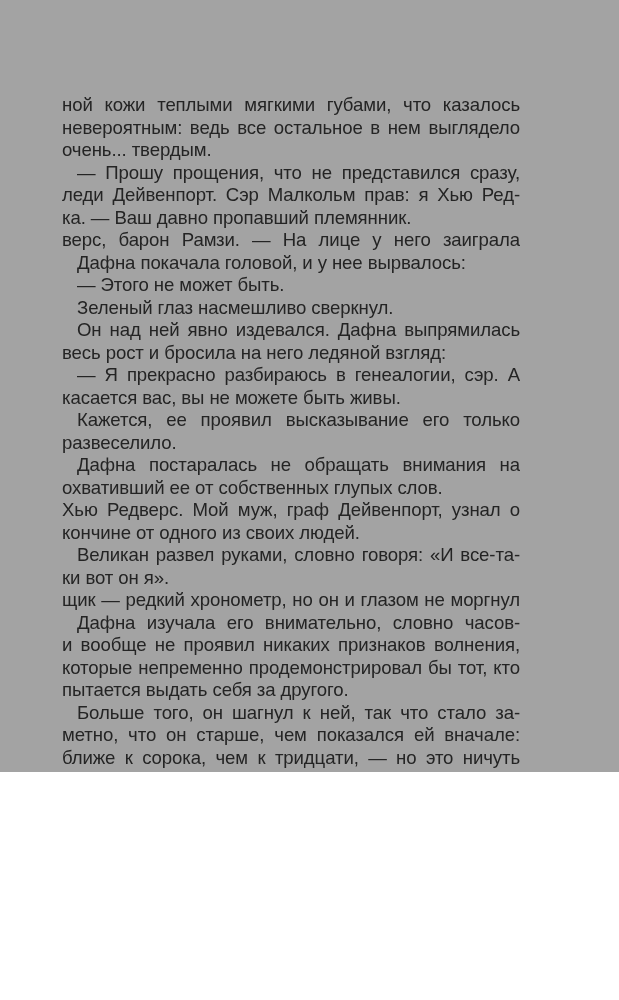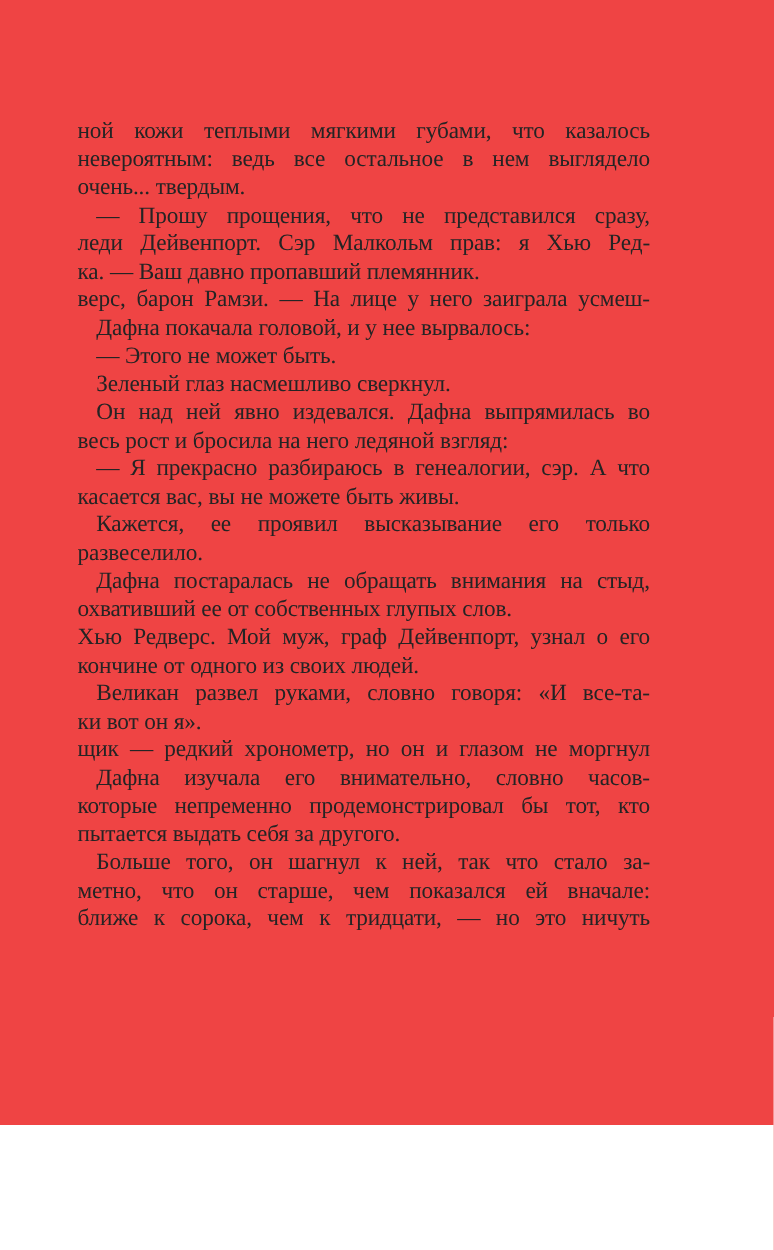--- a/index.html
+++ b/index.html
@@ -3,24 +3,24 @@
 <meta charset="utf-8">
 <style>
   html, body {
     margin: 0;
     padding: 0;
     background: #ffffff;
   }
   .page {
     position: relative;
     width: 619px;
-    height: 900px;
-    background: #ef4444;
+    height: 772px;
+    background: #a3a3a3;
     overflow: hidden;
-    font-family: Liberation Serif, serif;
+    font-family: Liberation Sans, sans-serif;
     color: #242424;
   }
   .text-block {
     position: absolute;
     top: 94px;
     left: 62px;
     width: 458px;
     font-size: 18.6px;
     letter-spacing: -0.1px;
   }
@@ -98,20 +98,21 @@
         <div class="line j">Хью Редверс. Мой муж, граф Дейвенпорт, узнал о его</div>
         <div class="line">кончине от одного из своих людей.</div>
       </div>
       <div class="paragraph">
         <div class="line j indent">Великан развел руками, словно говоря: «И все-та-</div>
         <div class="line">ки вот он я».</div>
       </div>
       <div class="paragraph">
         <div class="line j">щик — редкий хронометр, но он и глазом не моргнул</div>
         <div class="line j indent">Дафна изучала его внимательно, словно часов-</div>
+        <div class="line j">и вообще не проявил никаких признаков волнения,</div>
         <div class="line j">которые непременно продемонстрировал бы тот, кто</div>
         <div class="line">пытается выдать себя за другого.</div>
       </div>
       <div class="paragraph">
         <div class="line j indent">Больше того, он шагнул к ней, так что стало за-</div>
         <div class="line j">метно, что он старше, чем показался ей вначале:</div>
         <div class="line j">ближе к сорока, чем к тридцати, — но это ничуть</div>
       </div>
     </div>
   <div class="folio">7</div>

